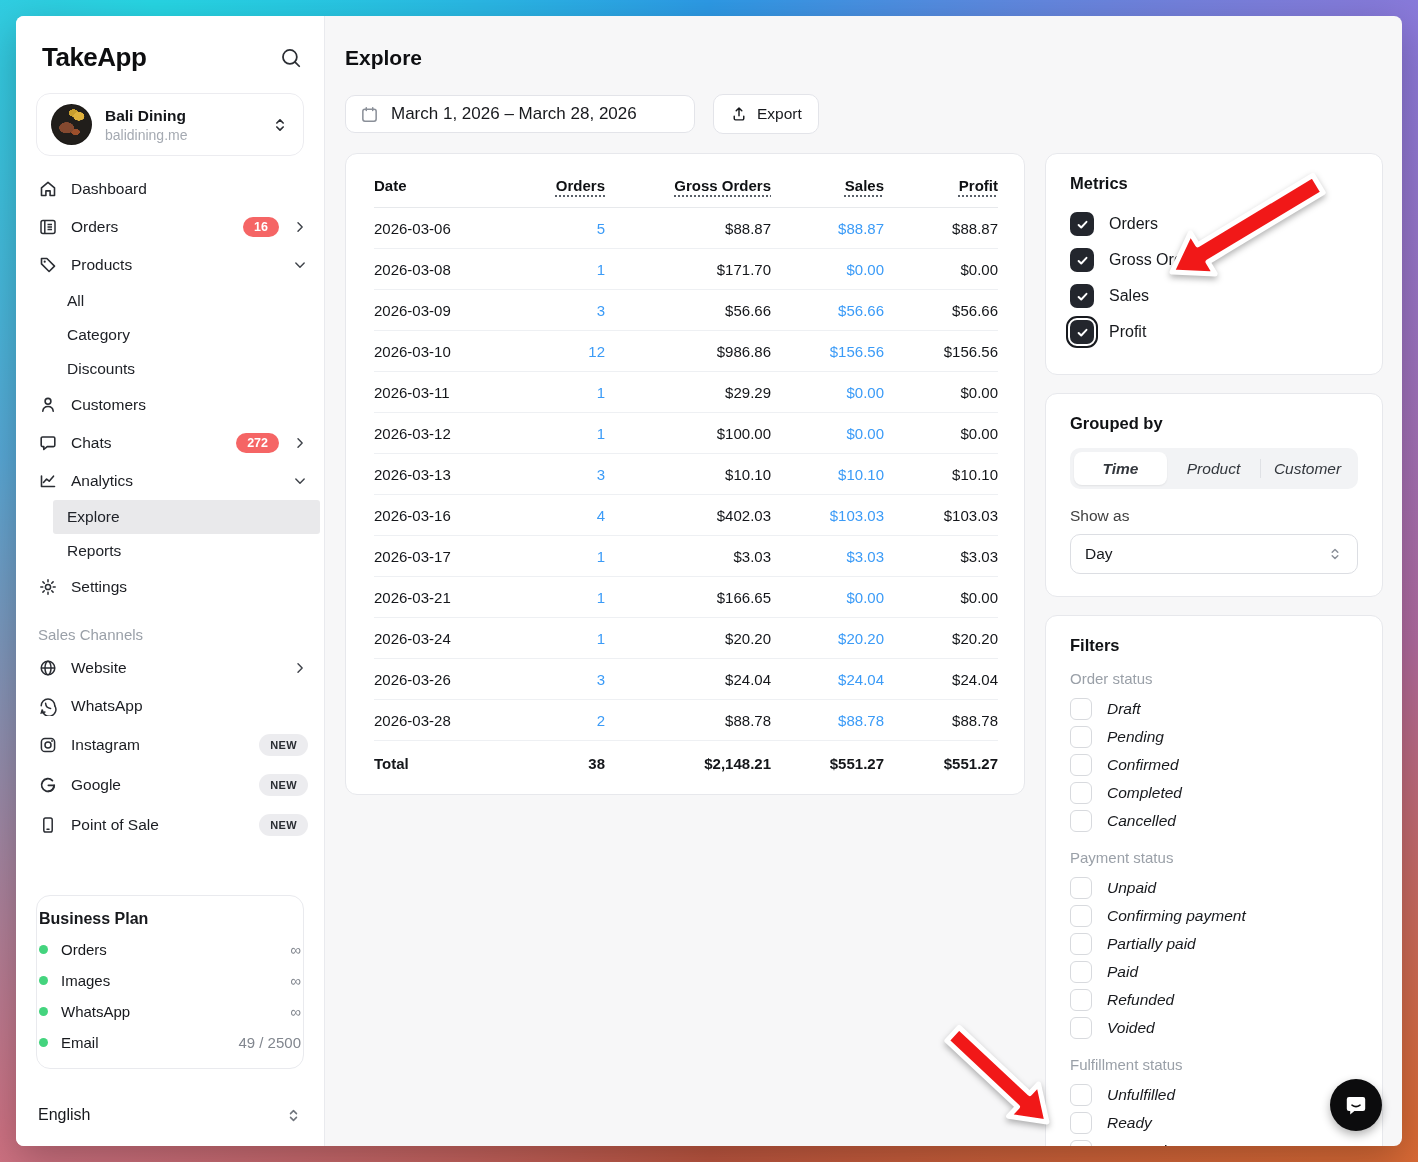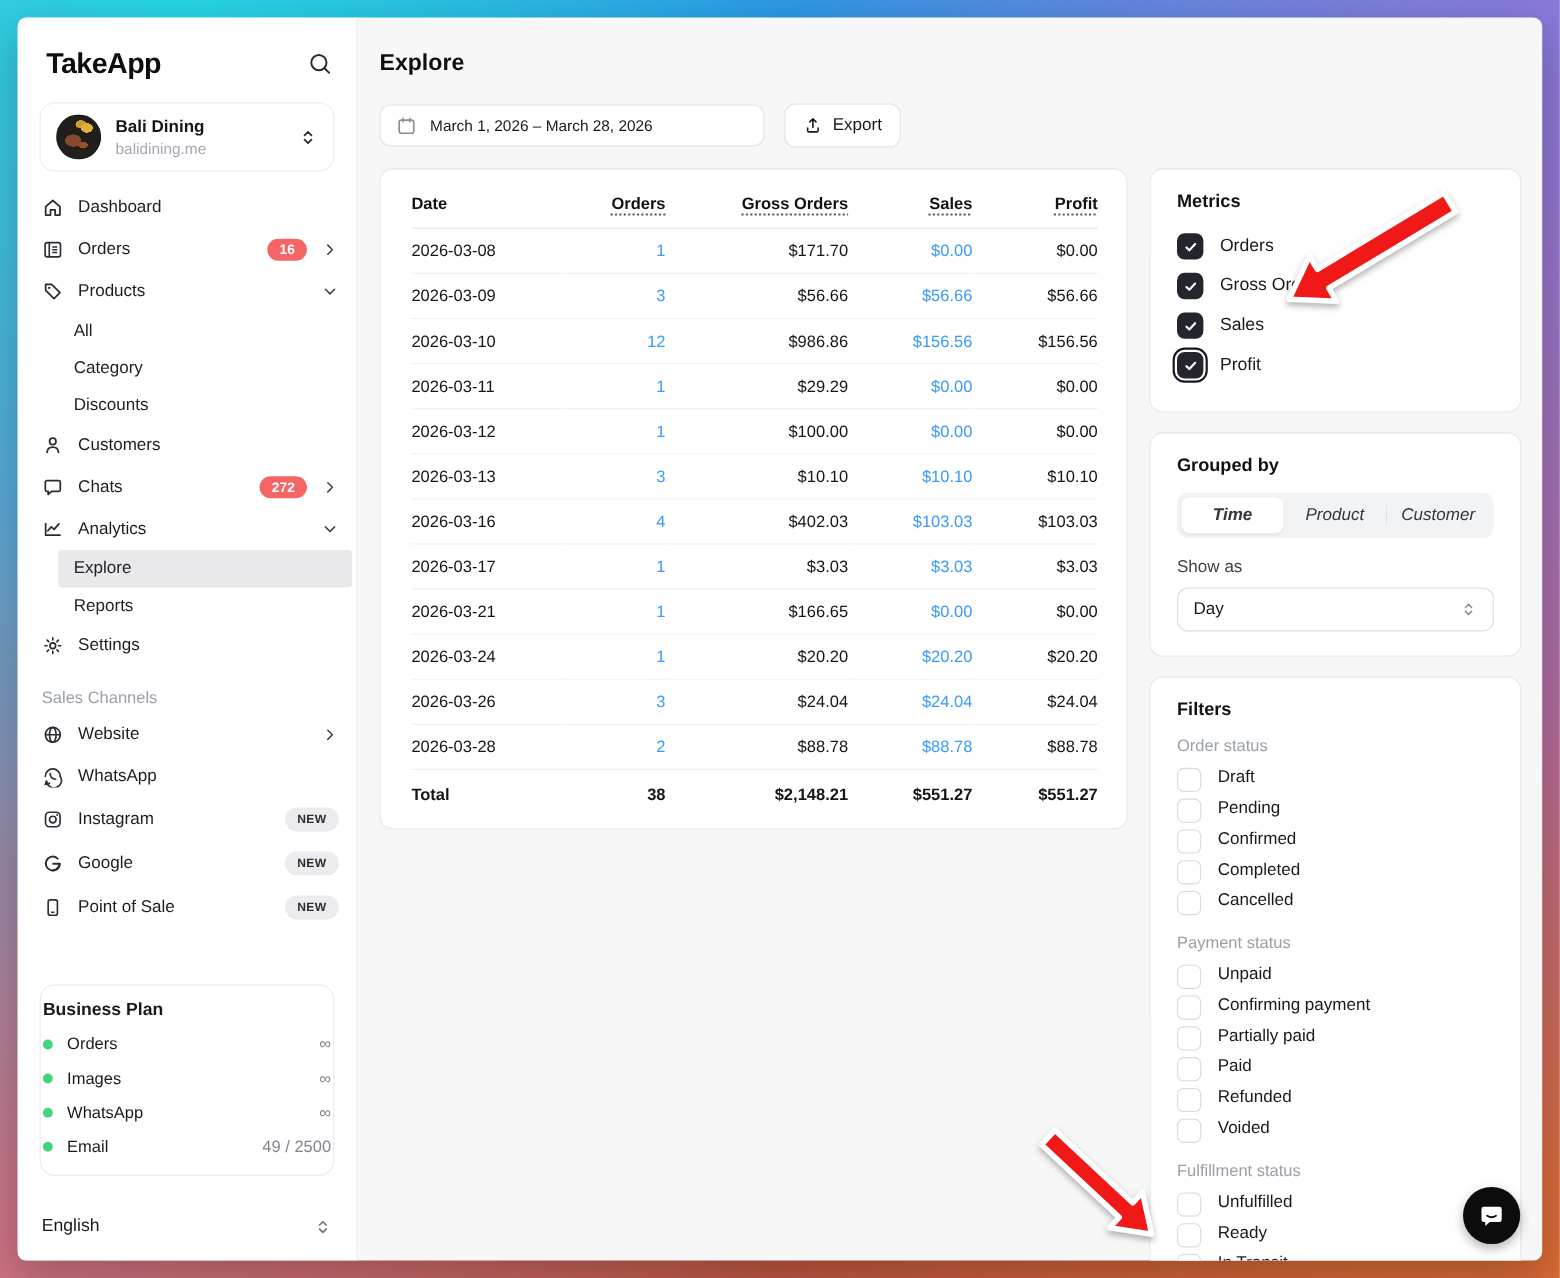--- a/index.html
+++ b/index.html
@@ -54,21 +54,21 @@
   .dot { width:9px; height:9px; border-radius:50%; background:#44d47e; flex:none; }
   .plan-val { margin-left:auto; color:#81868e; font-size:15px; }
   .lang-row { margin-top:auto; padding:16px 22px 22px; display:flex;
     justify-content:space-between; align-items:center; font-size:16px; color:#17191d; }
   
   .main { flex:1; padding:26px 19px 0 20px; position:relative; }
   .page-title { font-size:21px; font-weight:800; margin:4px 0 24px; color:#0e0f12; }
   .controls { display:flex; gap:18px; margin-bottom:19px; align-items:center; }
   .date-field { width:350px; height:38px; background:#fff; border:1px solid #e3e4e9;
     border-radius:10px; display:flex; align-items:center; gap:12px; padding:0 14px;
-    font-size:14px; cursor:pointer; }
+    font-size:17px; cursor:pointer; }
   .export-btn { height:40px; background:#fff; border:1px solid #e3e4e9; border-radius:10px;
     display:flex; align-items:center; gap:9px; padding:0 16px; font-size:15.5px;
     cursor:pointer; color:#17191d; }
   .content { display:flex; gap:20px; align-items:flex-start; }
   .table-card { width:680px; background:#fff; border:1px solid #e7e8ec; border-radius:12px;
     padding:9px 28px 10px; }
   table { width:100%; border-collapse:collapse; table-layout:fixed; font-size:15px; }
   th { text-align:right; font-weight:700; padding:14px 0 13px; border-bottom:1px solid #e7e9ec;
     color:#0f1114; }
   th.c-date, td.c-date { text-align:left; }
@@ -91,22 +91,22 @@
     font-size:15.5px; color:#33373d; cursor:pointer; }
   .seg-item.active { background:#fff; border-radius:8px; font-weight:700;
     box-shadow:0 1px 2px rgba(0,0,0,.07); }
   .seg-div { width:1px; background:#dfe1e5; margin:7px 0; }
   .show-label { font-size:15.5px; margin:0 0 9px; color:#404040; }
   .select { height:40px; border:1px solid #dcdee3; border-radius:10px; display:flex;
     align-items:center; justify-content:space-between; padding:0 14px; font-size:15.5px;
     background:#fff; cursor:pointer; }
   .fgroup-label { color:#9aa0a8; font-size:15px; margin:15px 0 8px; }
   .fgroup-label:first-of-type { margin-top:2px; }
-  .f-row { display:flex; gap:15px; padding:2.5px 0; font-size:15.5px;
-    margin-bottom:1px; cursor:pointer; }
+  .f-row { display:flex; align-items:center; gap:15px; padding:2.5px 0; font-size:15.5px;
+    margin-bottom:1px; cursor:pointer;font-style:italic; }
   .f-cbx { width:22px; height:22px; border:1.5px solid #d8dade; border-radius:6px;
     background:#fff; flex:none; }
   
   .arrow-svg { position:absolute; z-index:60; pointer-events:none;
     filter:drop-shadow(0 3px 3px rgba(0,0,0,.3)); }
   .chat-fab { position:absolute; left:1330px; top:1079px; width:52px; height:52px;
     border-radius:50%; background:#0c0c0d; z-index:70; display:flex; align-items:center;
     justify-content:center; cursor:pointer; box-shadow:0 4px 10px rgba(0,0,0,.3); }
 </style>
 </head>
@@ -371,20 +371,27 @@
             <tr>
               <th class="c-date">Date</th>
               <th><span class="u-dotted">Orders</span></th>
               <th><span class="u-dotted">Gross Orders</span></th>
               <th><span class="u-dotted">Sales</span></th>
               <th><span class="u-dotted">Profit</span></th>
             </tr>
           </thead>
           <tbody>
 
+              <tr>
+                <td class="c-date">2026-03-06</td>
+                <td class="link">5</td>
+                <td>$88.87</td>
+                <td class="link">$88.87</td>
+                <td>$88.87</td>
+              </tr>
 
               <tr>
                 <td class="c-date">2026-03-08</td>
                 <td class="link">1</td>
                 <td>$171.70</td>
                 <td class="link">$0.00</td>
                 <td>$0.00</td>
               </tr>
 
               <tr>

